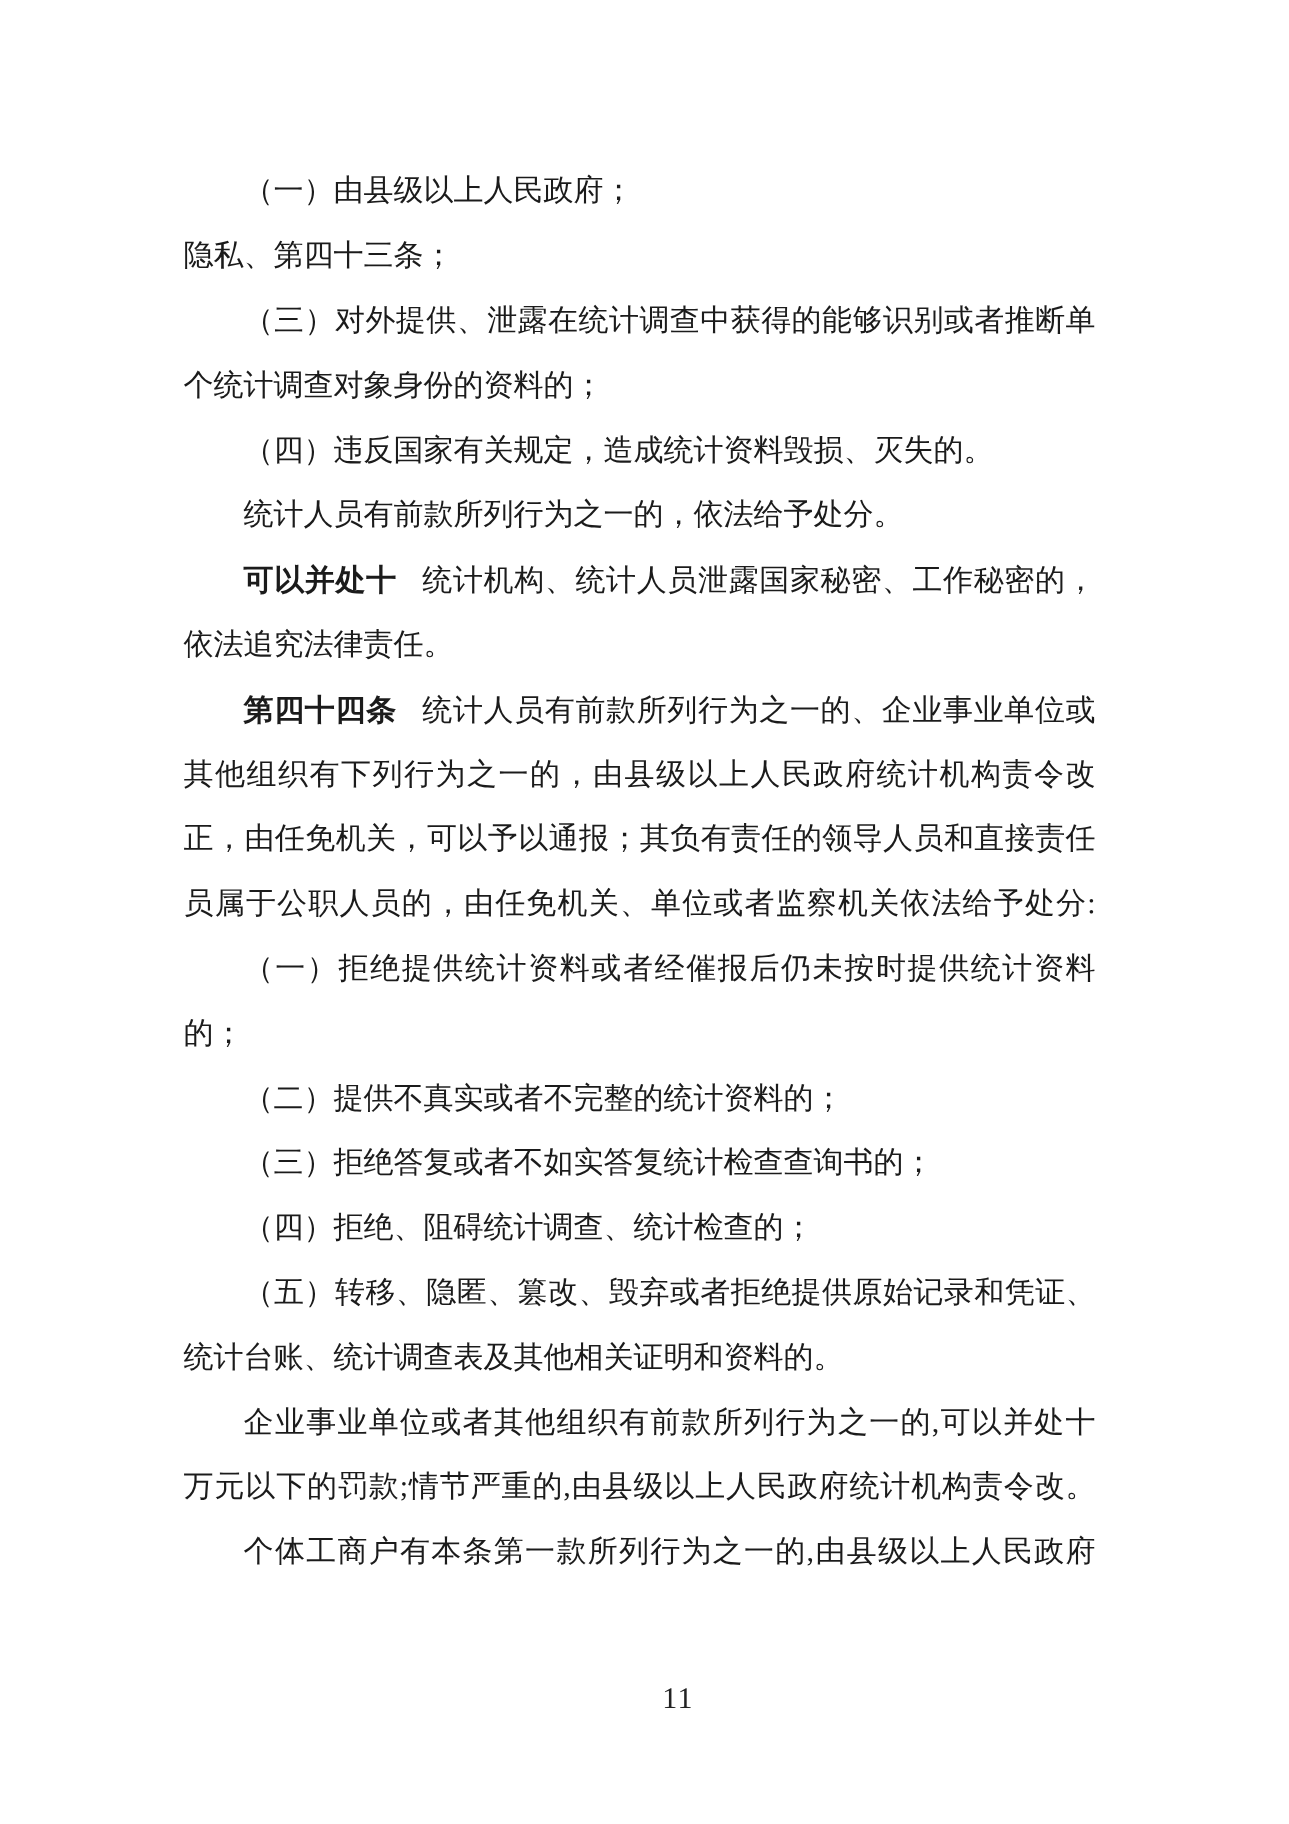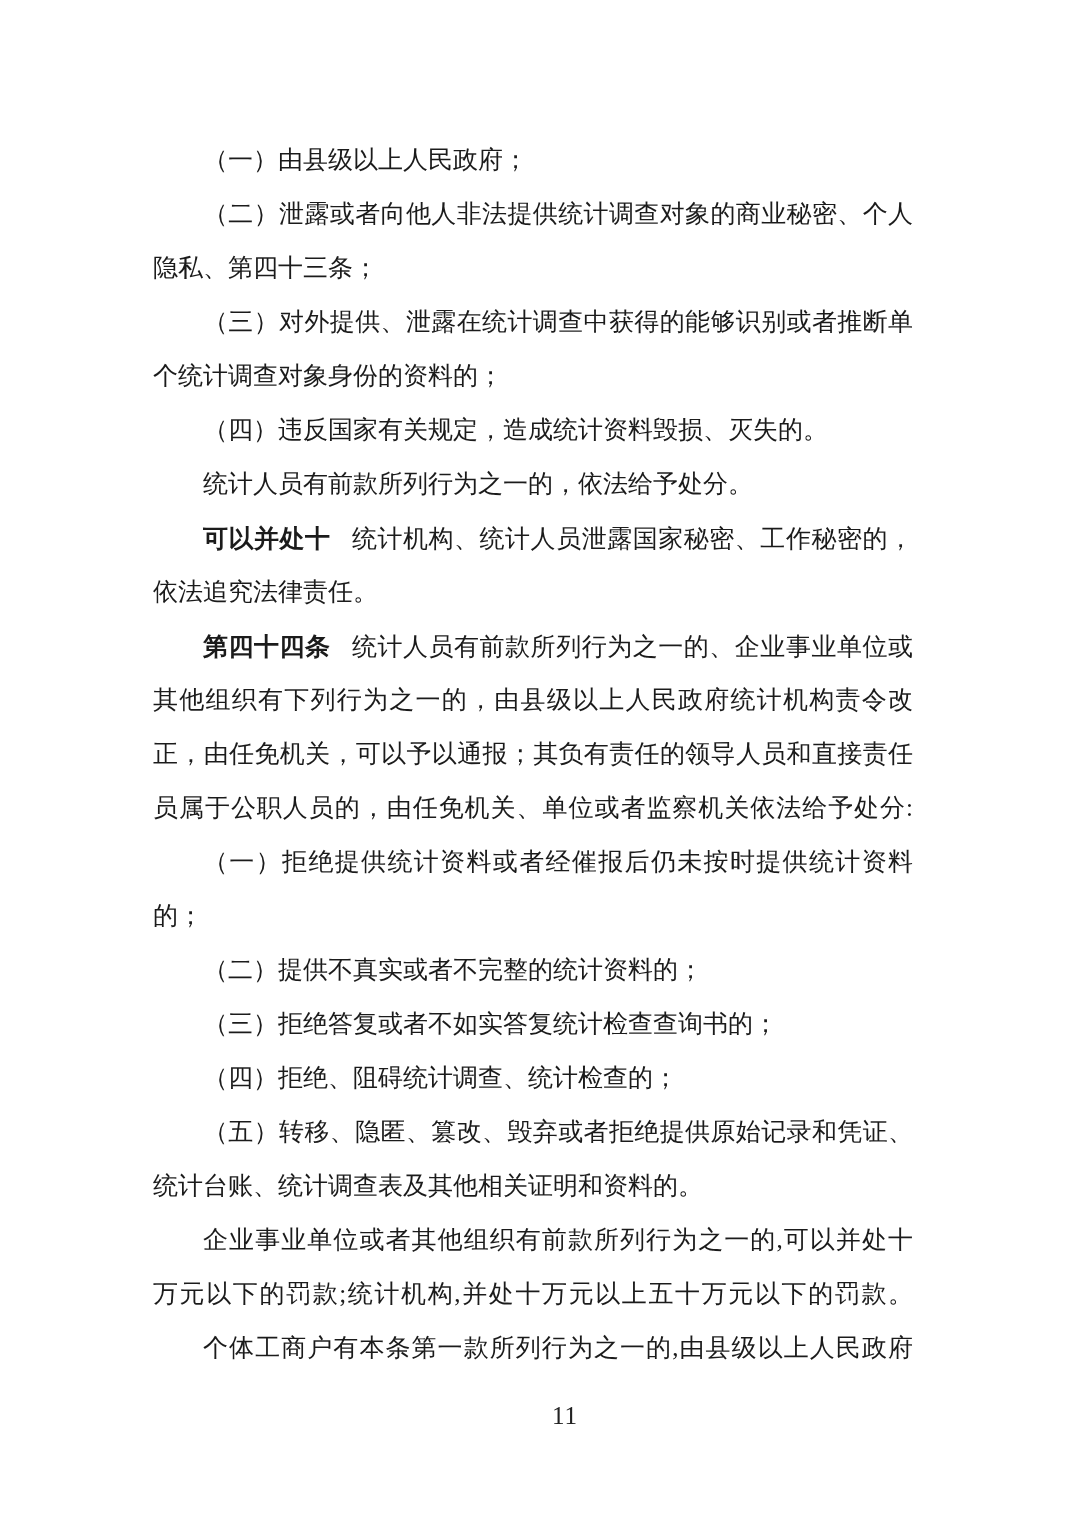--- a/index.html
+++ b/index.html
@@ -54,37 +54,36 @@
     letter-spacing: 1px;
     color: #222222;
     padding-left: 28px;
   }
 </style>
 </head>
 <body>
 
 <div class="doc-body">
   <div class="line indent"><span>（一）由县级以上人民政府；</span></div>
-  <div class="line indent full"><span>（二）泄露或者向他人非法提供统计调查对象的商业秘密、个人</span></div>
   <div class="line"><span>隐私、第四十三条；</span></div>
   <div class="line indent full"><span>（三）对外提供、泄露在统计调查中获得的能够识别或者推断单</span></div>
   <div class="line"><span>个统计调查对象身份的资料的；</span></div>
   <div class="line indent"><span>（四）违反国家有关规定，造成统计资料毁损、灭失的。</span></div>
   <div class="line indent"><span>统计人员有前款所列行为之一的，依法给予处分。</span></div>
   <div class="line indent full"><span class="art">可以并处十</span><span>统计机构、统计人员泄露国家秘密、工作秘密的，</span></div>
   <div class="line"><span>依法追究法律责任。</span></div>
   <div class="line indent full"><span class="art">第四十四条</span><span>统计人员有前款所列行为之一的、企业事业单位或者</span></div>
   <div class="line full"><span>其他组织有下列行为之一的，由县级以上人民政府统计机构责令改</span></div>
   <div class="line full"><span>正，由任免机关，可以予以通报；其负有责任的领导人员和直接责任人</span></div>
   <div class="line full"><span>员属于公职人员的，由任免机关、单位或者监察机关依法给予处分:</span></div>
   <div class="line indent full"><span>（一）拒绝提供统计资料或者经催报后仍未按时提供统计资料</span></div>
   <div class="line"><span>的；</span></div>
   <div class="line indent"><span>（二）提供不真实或者不完整的统计资料的；</span></div>
   <div class="line indent"><span>（三）拒绝答复或者不如实答复统计检查查询书的；</span></div>
   <div class="line indent"><span>（四）拒绝、阻碍统计调查、统计检查的；</span></div>
   <div class="line indent full"><span>（五）转移、隐匿、篡改、毁弃或者拒绝提供原始记录和凭证、</span></div>
   <div class="line"><span>统计台账、统计调查表及其他相关证明和资料的。</span></div>
   <div class="line indent full"><span>企业事业单位或者其他组织有前款所列行为之一的,可以并处十</span></div>
-  <div class="line full"><span>万元以下的罚款;统计机构,并处十万元以上五十万元以下的罚款。</span></div>
+  <div class="line full"><span>万元以下的罚款;情节严重的,由县级以上人民政府统计机构责令改。</span></div>
   <div class="line indent full"><span>个体工商户有本条第一款所列行为之一的,由县级以上人民政府</span></div>
 </div>
 
 <div class="pagenum">11</div>
 
 </body></html>

